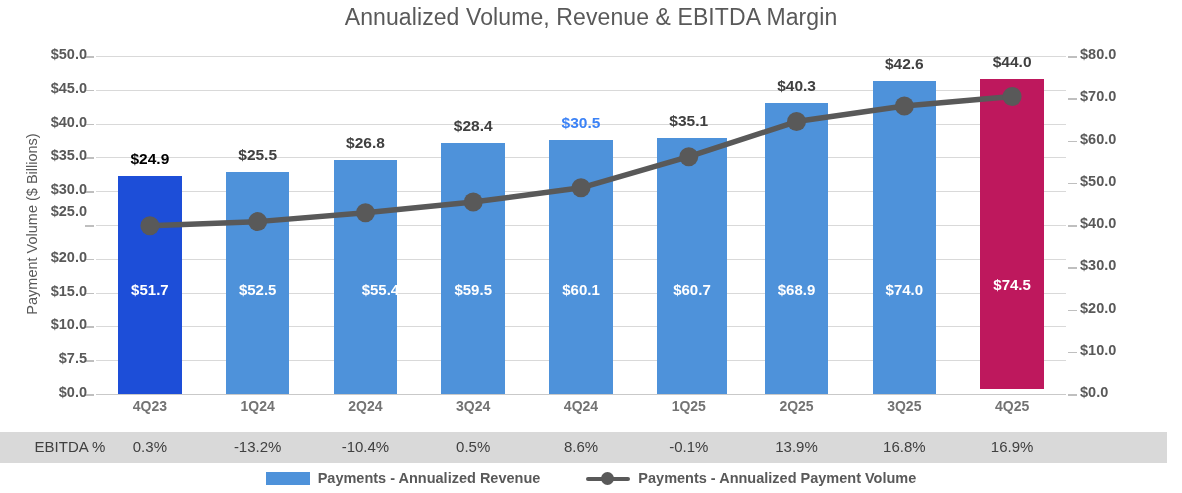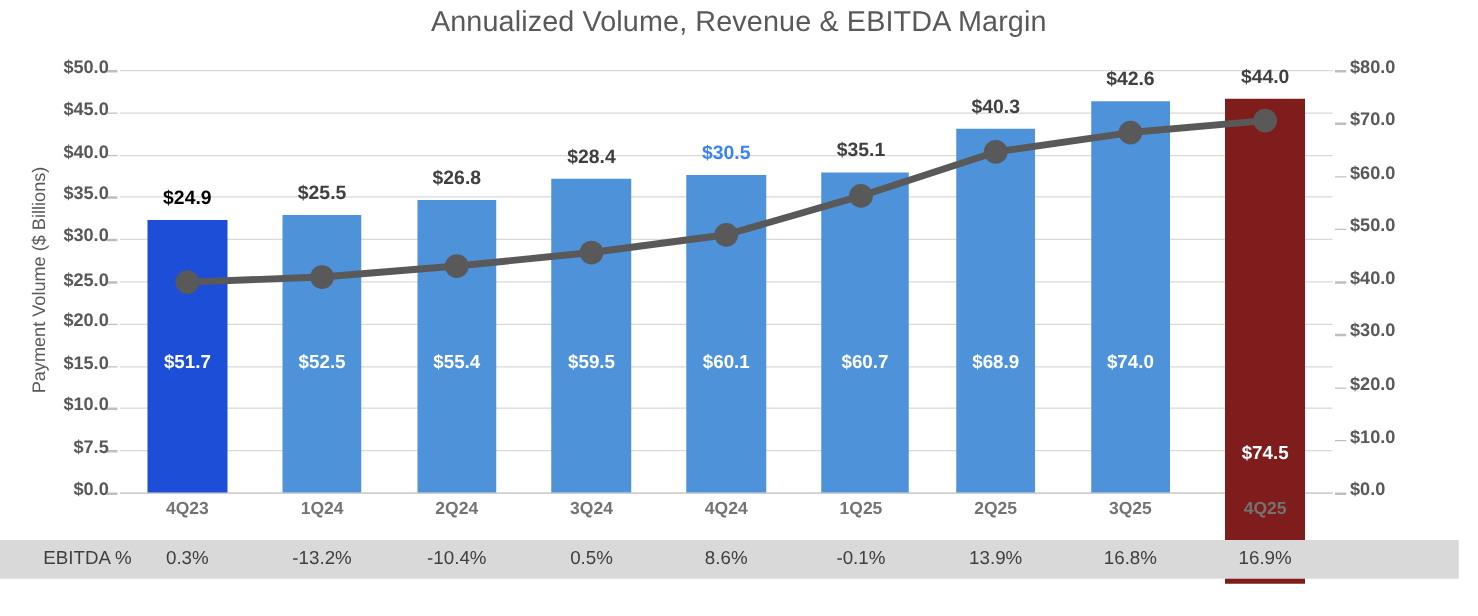--- a/index.html
+++ b/index.html
@@ -127,38 +127,38 @@
       </div>
     <div class="baseline"></div>
     <div id="bars-layer">
         <div class="bar" style="left: 22.0944px; width: 63.5889px; top: 119.567px; height: 218.433px; background: #1d4ed8;">
           <div class="bar-inner-label" style="color: rgb(255, 255, 255);">$51.7</div>
         </div>
         <div class="bar" style="left: 129.872px; width: 63.5889px; top: 116.188px; height: 221.812px; background: rgb(78, 146, 218);">
           <div class="bar-inner-label" style="color: rgb(255, 255, 255);">$52.5</div>
         </div>
         <div class="bar" style="left: 237.65px; width: 63.5889px; top: 103.935px; height: 234.065px; background: rgb(78, 146, 218);">
-          <div class="bar-inner-label" style="color: rgb(255, 255, 255);">$55.4</div>
+          <div class="bar-inner-label" style="color: rgb(255, 255, 255); padding-left: 15px;">$55.4</div>
         </div>
         <div class="bar" style="left: 345.428px; width: 63.5889px; top: 86.6125px; height: 251.387px; background: rgb(78, 146, 218);">
           <div class="bar-inner-label" style="color: rgb(255, 255, 255);">$59.5</div>
         </div>
         <div class="bar" style="left: 453.206px; width: 63.5889px; top: 84.0775px; height: 253.922px; background: rgb(78, 146, 218);">
           <div class="bar-inner-label" style="color: rgb(255, 255, 255);">$60.1</div>
         </div>
         <div class="bar" style="left: 560.983px; width: 70px; top: 81.5425px; height: 256.457px; background: rgb(78, 146, 218);">
           <div class="bar-inner-label" style="color: rgb(255, 255, 255);">$60.7</div>
         </div>
         <div class="bar" style="left: 668.761px; width: 63.5889px; top: 46.8975px; height: 291.103px; background: rgb(78, 146, 218);">
           <div class="bar-inner-label" style="color: rgb(255, 255, 255);">$68.9</div>
         </div>
         <div class="bar" style="left: 776.539px; width: 63.5889px; top: 25.35px; height: 312.65px; background: rgb(78, 146, 218);">
           <div class="bar-inner-label" style="color: rgb(255, 255, 255);">$74.0</div>
         </div>
-        <div class="bar" style="left: 884.317px; width: 63.5889px; top: 23.2375px; height: 388px; background: #7f1d1d;">
+        <div class="bar" style="left: 884.317px; width: 63.5889px; top: 23.2375px; height: 310px; background: #be185d;">
           <div class="bar-inner-label" style="color: rgb(255, 255, 255);">$74.5</div>
         </div>
       </div>
     <svg id="line-svg" viewBox="0 0 970 338" preserveAspectRatio="none">
       <polyline id="line-path" fill="none" stroke="#595959" stroke-width="5.5" stroke-linejoin="round" stroke-linecap="round" points="53.888888888888886,169.676 161.66666666666666,165.62 269.44444444444446,156.832 377.2222222222222,146.01600000000002 485,131.82 592.7777777777778,100.72399999999999 700.5555555555555,65.572 808.3333333333333,50.024 916.1111111111111,40.56"></polyline>
       <g id="markers">
           <circle cx="53.888888888888886" cy="169.676" r="9.5" fill="#595959"></circle>
           <circle cx="161.66666666666666" cy="165.62" r="9.5" fill="#595959"></circle>
           <circle cx="269.44444444444446" cy="156.832" r="9.5" fill="#595959"></circle>
           <circle cx="377.2222222222222" cy="146.01600000000002" r="9.5" fill="#595959"></circle>
@@ -201,21 +201,21 @@
       <div class="tick r" style="top: 42.25px;"></div>
       <div class="tick r" style="top: 0px;"></div>
     </div>
 
   <div id="ytick-layer-left">
       <div class="ytick left" style="top: 384px;">$0.0</div>
       <div class="ytick left" style="top: 350.2px;">$7.5</div>
       <div class="ytick left" style="top: 316.4px;">$10.0</div>
       <div class="ytick left" style="top: 282.6px;">$15.0</div>
       <div class="ytick left" style="top: 248.8px;">$20.0</div>
-      <div class="ytick left" style="top: 217px;">$25.0</div>
+      <div class="ytick left" style="top: 203px;">$25.0</div>
       <div class="ytick left" style="top: 181.2px;">$30.0</div>
       <div class="ytick left" style="top: 147.4px;">$35.0</div>
       <div class="ytick left" style="top: 113.6px;">$40.0</div>
       <div class="ytick left" style="top: 79.8px;">$45.0</div>
       <div class="ytick left" style="top: 46px;">$50.0</div>
     </div>
   <div id="ytick-layer-right">
       <div class="ytick right" style="top: 384px;">$0.0</div>
       <div class="ytick right" style="top: 341.75px;">$10.0</div>
       <div class="ytick right" style="top: 299.5px;">$20.0</div>
@@ -246,14 +246,27 @@
       <div class="ebitda-val" style="left: 203.778px; width: 107.778px;">-13.2%</div>
       <div class="ebitda-val" style="left: 311.556px; width: 107.778px;">-10.4%</div>
       <div class="ebitda-val" style="left: 419.333px; width: 107.778px;">0.5%</div>
       <div class="ebitda-val" style="left: 527.111px; width: 107.778px;">8.6%</div>
       <div class="ebitda-val" style="left: 634.889px; width: 107.778px;">-0.1%</div>
       <div class="ebitda-val" style="left: 742.667px; width: 107.778px;">13.9%</div>
       <div class="ebitda-val" style="left: 850.444px; width: 107.778px;">16.8%</div>
       <div class="ebitda-val" style="left: 958.222px; width: 107.778px;">16.9%</div>
     </div>
 
+  <div class="legend">
+    <div class="legend-item">
+      <span class="legend-swatch-bar"></span>
+      <span class="legend-text">Payments - Annualized Revenue</span>
+    </div>
+    <div class="legend-item">
+      <span class="legend-swatch-line">
+        <span class="ln"></span>
+          <span class="dot"></span>
+      </span>
+      <span class="legend-text">Payments - Annualized Payment Volume</span>
+    </div>
+  </div>
 
 </div>
 
 </body></html>

